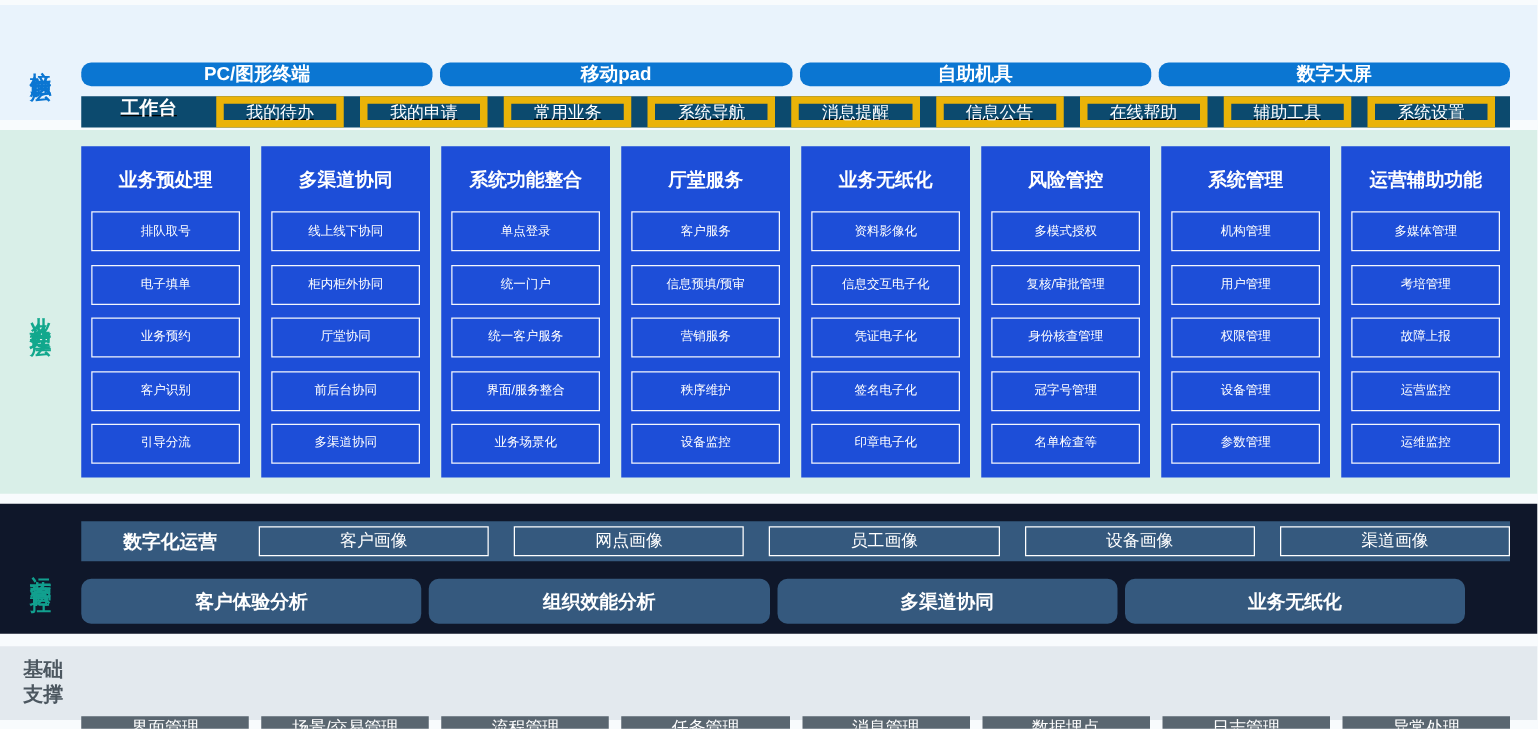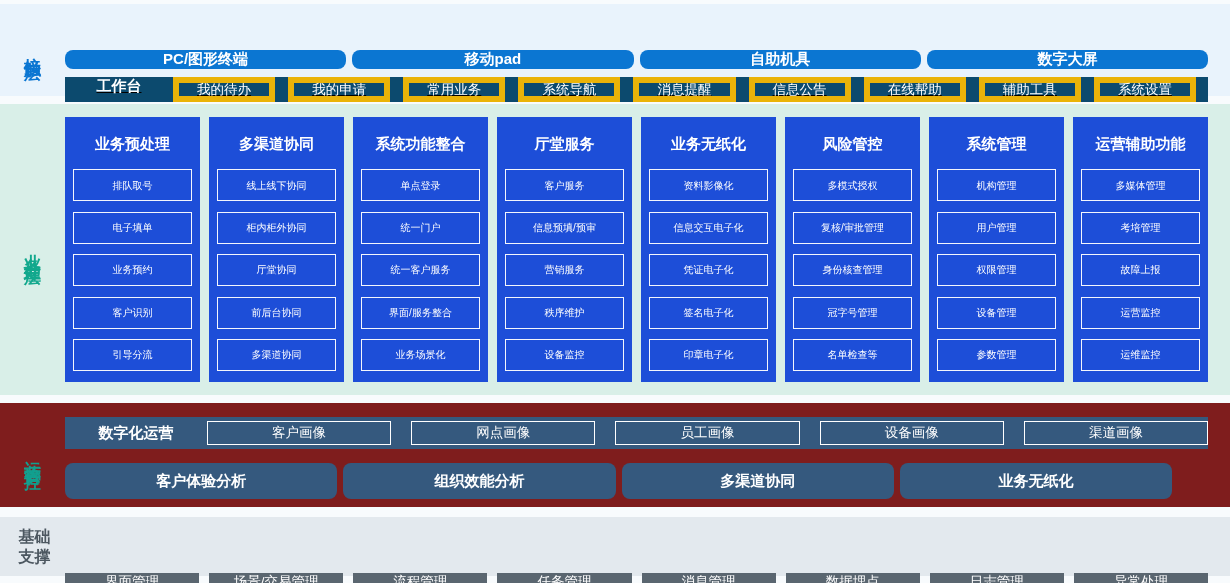--- a/index.html
+++ b/index.html
@@ -7,21 +7,21 @@
   body {
     background: #f8fbfd;
     font-family: "Liberation Sans", "DejaVu Sans", sans-serif;
     overflow: hidden;
   }
   .canvas { position: relative; width: 1230px; height: 583px; background: #f8fbfd; }
 
   .band { position: absolute; left: 0; right: 0; display: flex; }
   .band-contact    { top: 4px;   height: 92px;  background: #e9f3fc; }
   .band-business   { top: 104px; height: 291px; background: #d9efe8; }
-  .band-operation  { top: 403px; height: 104px; background: #7f1d1d; }
+  .band-operation  { top: 403px; height: 104px; background: #0f172a; }
   .band-foundation { top: 517px; height: 59px;  background: #e3e9ee; }
 
   .gutter { flex: 0 0 65px; display: flex; align-items: center; justify-content: center; }
   .vlabel {
     writing-mode: vertical-rl; text-orientation: upright;
     font-weight: bold; font-size: 17px; letter-spacing: 4px; line-height: 1;
   }
   .vlabel.blue { color: #0b76d2; }
   .vlabel.green { color: #12a88d; }
   .vlabel.teal { color: #12a08f; }

